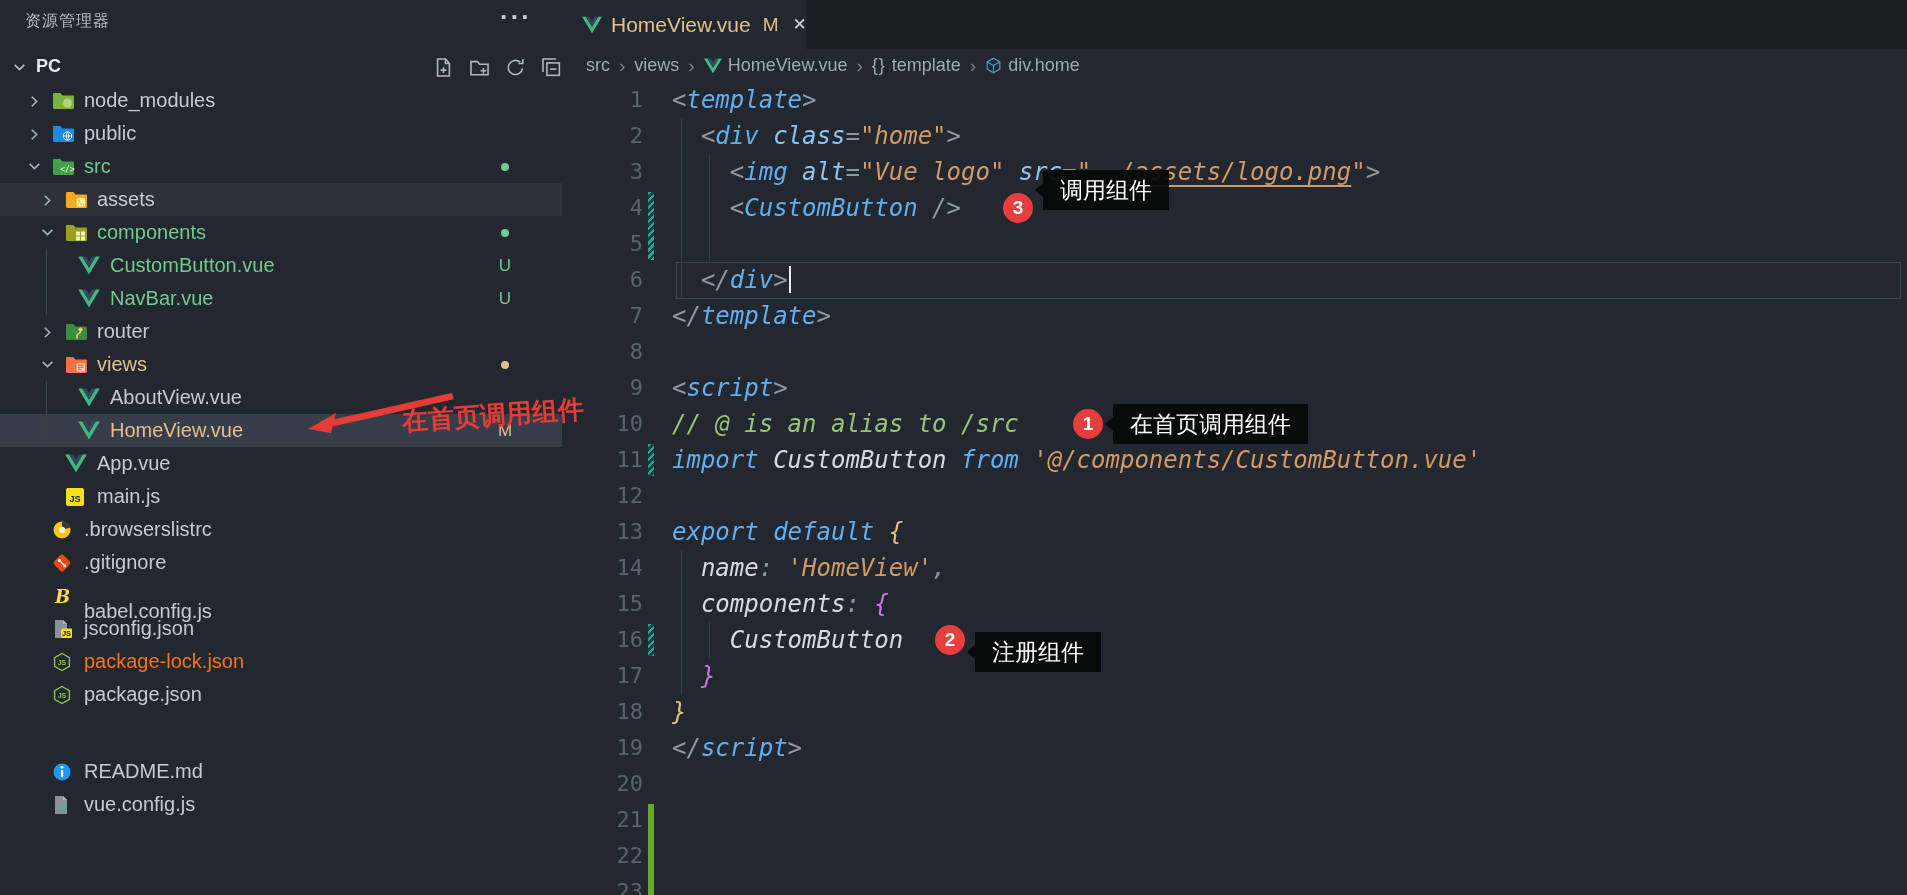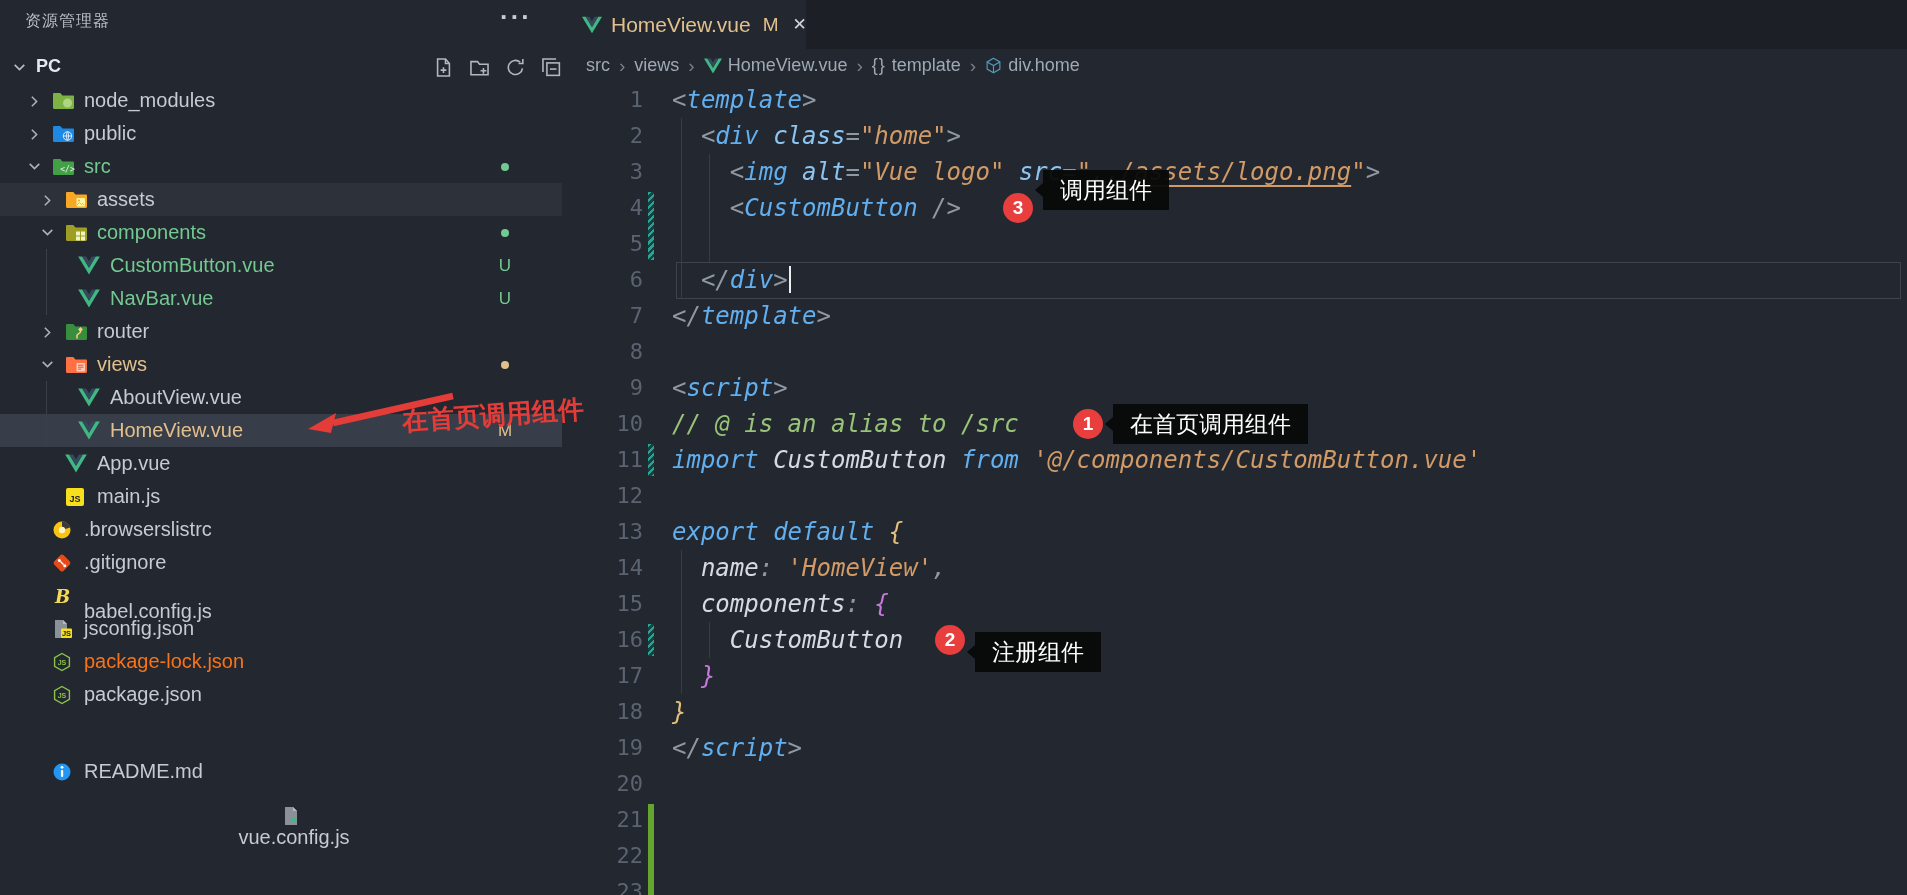--- a/index.html
+++ b/index.html
@@ -341,21 +341,21 @@
         <span class="chev"></span>
         <span class="ticon">
           <svg width="20" height="20" viewBox="0 0 20 20">
             <circle cx="10" cy="10" r="8.5" fill="#2196f3"></circle>
             <rect x="8.9" y="8" width="2.3" height="7" rx="1.1" fill="#fff"></rect>
             <circle cx="10" cy="5.3" r="1.4" fill="#fff"></circle>
           </svg>
         </span>
         <span class="tlabel" style="color: rgb(197, 202, 211);">README.md</span>
       </div>
-      <div class="trow" style="padding-left: 26px; flex-direction: column;">
+      <div class="trow" style="padding-left: 26px;">
         <span class="chev"></span>
         <span class="ticon">
           <svg width="21" height="20" viewBox="0 0 21 20">
             <path d="M3 1h8l4 4v14H3z" fill="#8a9199"></path>
             <path d="M11 1v4h4z" fill="#b4bcc4"></path>
             <path d="M8.5 11.5l3.2 6.5 3.2-6.5h-2.1l-1.1 2.3-1.1-2.3z" fill="#41b883"></path>
           </svg>
         </span>
         <span class="tlabel" style="color: rgb(197, 202, 211);">vue.config.js</span>
       </div>

